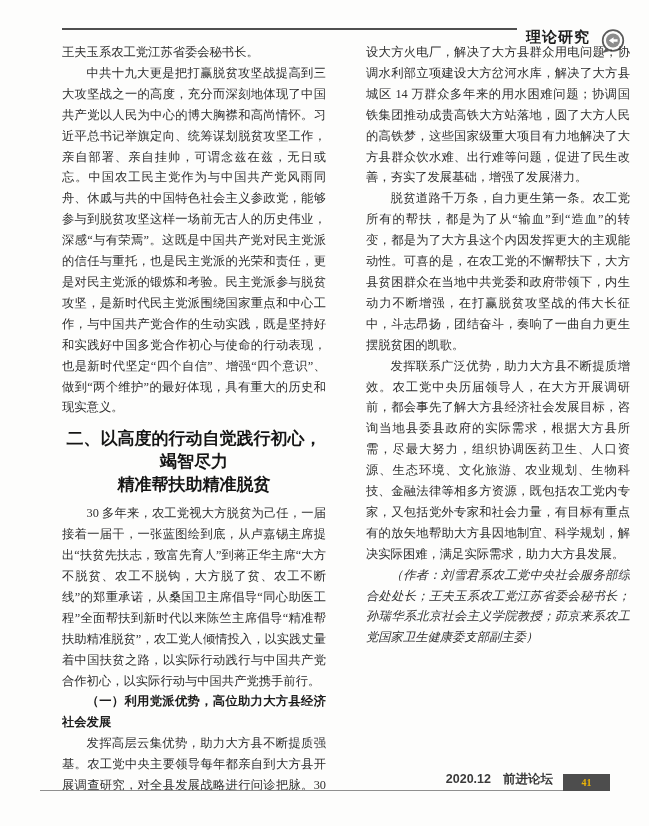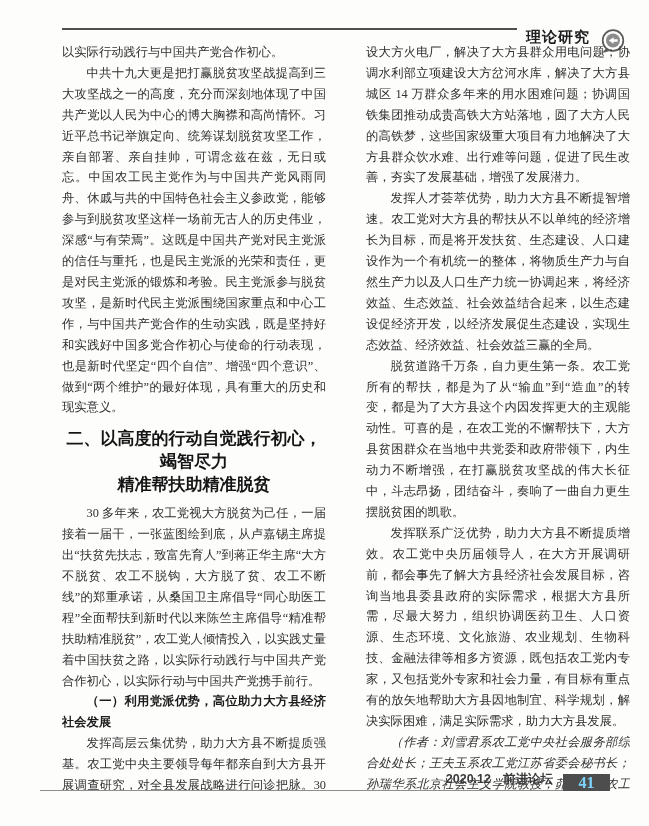--- a/index.html
+++ b/index.html
@@ -55,24 +55,24 @@
     border-bottom:1.5px solid #8f8f8f;
     display:flex;align-items:flex-end;justify-content:flex-end;
   }
   .footer-text{
     font-family:"Liberation Sans","DejaVu Sans",sans-serif;
     font-size:12.5px;font-weight:bold;color:#3a3a3a;
     padding:0 10px 2px 0;white-space:nowrap;
   }
   .footer-text .issue{font-weight:bold;margin-right:12px;}
   .page-badge{
-    width:47px;height:17px;background:#4d4d4d;color:#7dd3fc;
+    width:47px;height:17px;background:#4d4d4d;color:#eab308;
     display:flex;align-items:center;justify-content:center;
     font-family:"Liberation Serif","DejaVu Serif",serif;
-    font-size:16px;font-weight:bold;margin-bottom:0px;
+    font-size:10px;font-weight:bold;margin-bottom:0px;
   }
 </style>
 </head>
 <body>
 
 <div class="page">
 
   <div class="header">
     <div class="header-rule"></div>
     <div class="header-label">理论研究</div>
@@ -80,34 +80,33 @@
       <svg viewBox="0 0 32 28" width="32" height="28">
         <circle cx="16" cy="12.5" r="10.3" fill="none" stroke="#5a5a5a" stroke-width="1.7"></circle>
         <path d="M8.8 20.5 L5.2 25 L12 23.2 Z" fill="#5a5a5a"></path>
         <circle cx="16" cy="12.5" r="7" fill="#8c8c8c"></circle>
         <path d="M11.8 12.5 L16.6 9.2 L16.6 11.2 L20.6 11.2 L20.6 13.8 L16.6 13.8 L16.6 15.8 Z" fill="#ffffff"></path>
       </svg>
     </div>
   </div>
 
   <div class="col col-left">
-    <p>以实际行动践行与中国共产党合作初心。</p>
+    <p>王夫玉系农工党江苏省委会秘书长。</p>
     <p class="indent">中共十九大更是把打赢脱贫攻坚战提高到三大攻坚战之一的高度，充分而深刻地体现了中国共产党以人民为中心的博大胸襟和高尚情怀。习近平总书记举旗定向、统筹谋划脱贫攻坚工作，亲自部署、亲自挂帅，可谓念兹在兹，无日或忘。中国农工民主党作为与中国共产党风雨同舟、休戚与共的中国特色社会主义参政党，能够参与到脱贫攻坚这样一场前无古人的历史伟业，深感“与有荣焉”。这既是中国共产党对民主党派的信任与重托，也是民主党派的光荣和责任，更是对民主党派的锻炼和考验。民主党派参与脱贫攻坚，是新时代民主党派围绕国家重点和中心工作，与中国共产党合作的生动实践，既是坚持好和实践好中国多党合作初心与使命的行动表现，也是新时代坚定“四个自信”、增强“四个意识”、做到“两个维护”的最好体现，具有重大的历史和现实意义。</p>
     <div class="section-heading">
       <div>二、以高度的行动自觉践行初心，竭智尽力</div>
       <div>精准帮扶助精准脱贫</div>
     </div>
     <p class="indent">30 多年来，农工党视大方脱贫为己任，一届接着一届干，一张蓝图绘到底，从卢嘉锡主席提出“扶贫先扶志，致富先育人”到蒋正华主席“大方不脱贫、农工不脱钩，大方脱了贫、农工不断线”的郑重承诺，从桑国卫主席倡导“同心助医工程”全面帮扶到新时代以来陈竺主席倡导“精准帮扶助精准脱贫”，农工党人倾情投入，以实践丈量着中国扶贫之路，以实际行动践行与中国共产党合作初心，以实际行动与中国共产党携手前行。</p>
     <p class="sub-heading">（一）利用党派优势，高位助力大方县经济社会发展</p>
     <p class="indent">发挥高层云集优势，助力大方县不断提质强基。农工党中央主要领导每年都亲自到大方县开展调查研究，对全县发展战略进行问诊把脉。30 多年来，农工党共投入和引进资金 73 多亿元，实施帮扶项目 292 个，解决了大方县发展中多个“卡脖子”难题。其中，协调国家发展改革委立项建</p>
   </div>
 
   <div class="col col-right">
     <p>设大方火电厂，解决了大方县群众用电问题；协调水利部立项建设大方岔河水库，解决了大方县城区 14 万群众多年来的用水困难问题；协调国铁集团推动成贵高铁大方站落地，圆了大方人民的高铁梦，这些国家级重大项目有力地解决了大方县群众饮水难、出行难等问题，促进了民生改善，夯实了发展基础，增强了发展潜力。</p>
-    <p class="indent">发挥人才荟萃优势，助力大方县不断提智增速。农工党对大方县的帮扶从不以单纯的经济增长为目标，而是将开发扶贫、生态建设、人口建设作为一个有机统一的整体，将物质生产力与自然生产力以及人口生产力统一协调起来，将经济效益、生态效益、社会效益结合起来，以生态建设促经济开发，以经济发展促生态建设，实现生态效益、经济效益、社会效益三赢的全局。</p>
     <p class="indent">脱贫道路千万条，自力更生第一条。农工党所有的帮扶，都是为了从“输血”到“造血”的转变，都是为了大方县这个内因发挥更大的主观能动性。可喜的是，在农工党的不懈帮扶下，大方县贫困群众在当地中共党委和政府带领下，内生动力不断增强，在打赢脱贫攻坚战的伟大长征中，斗志昂扬，团结奋斗，奏响了一曲自力更生摆脱贫困的凯歌。</p>
     <p class="indent">发挥联系广泛优势，助力大方县不断提质增效。农工党中央历届领导人，在大方开展调研前，都会事先了解大方县经济社会发展目标，咨询当地县委县政府的实际需求，根据大方县所需，尽最大努力，组织协调医药卫生、人口资源、生态环境、文化旅游、农业规划、生物科技、金融法律等相多方资源，既包括农工党内专家，又包括党外专家和社会力量，有目标有重点有的放矢地帮助大方县因地制宜、科学规划，解决实际困难，满足实际需求，助力大方县发展。</p>
     <p class="author-note">（作者：刘雪君系农工党中央社会服务部综合处处长；王夫玉系农工党江苏省委会秘书长；孙瑞华系北京社会主义学院教授；茆京来系农工党国家卫生健康委支部副主委）</p>
 
   </div>
 
   <div class="footer">
     <div class="footer-rule-area">
       <div class="footer-text">
         <span class="issue">2020.12</span><span>前进论坛</span>

